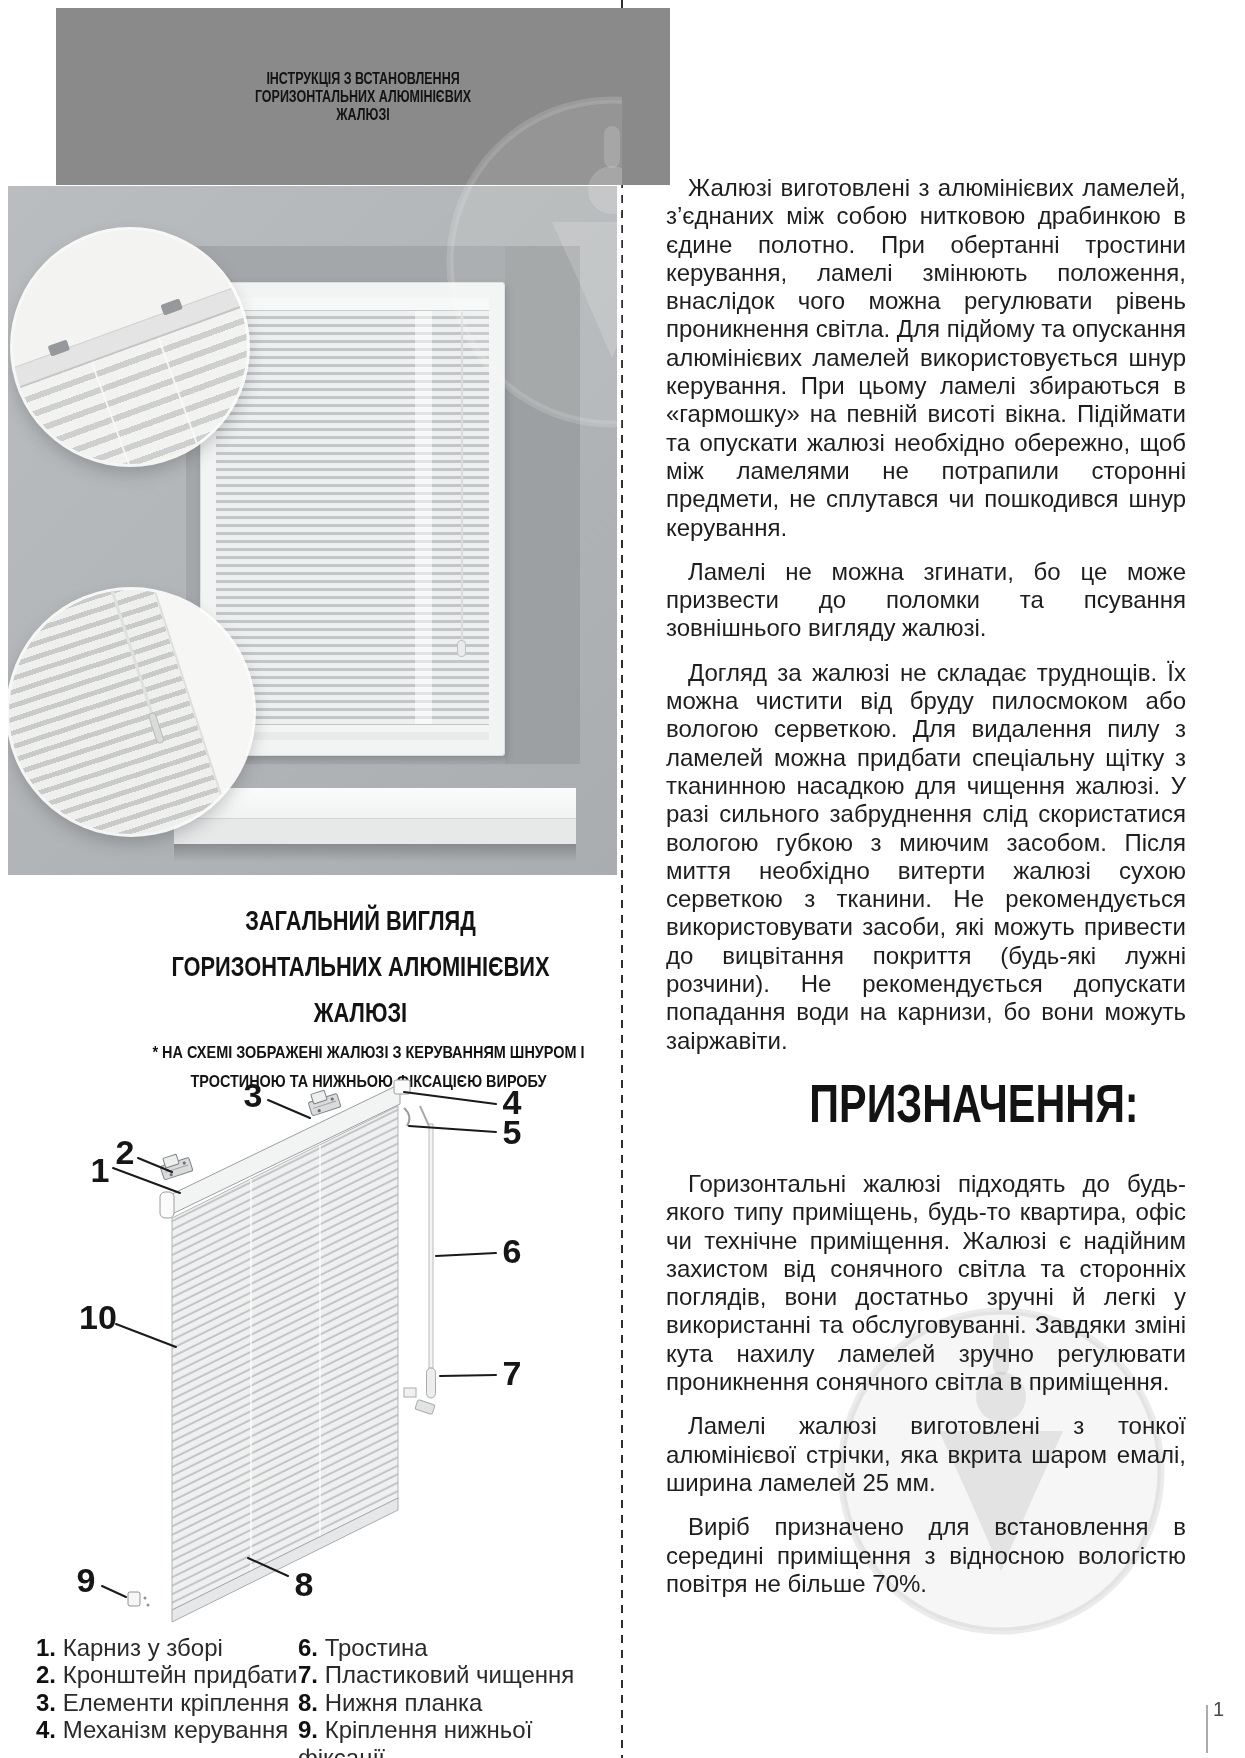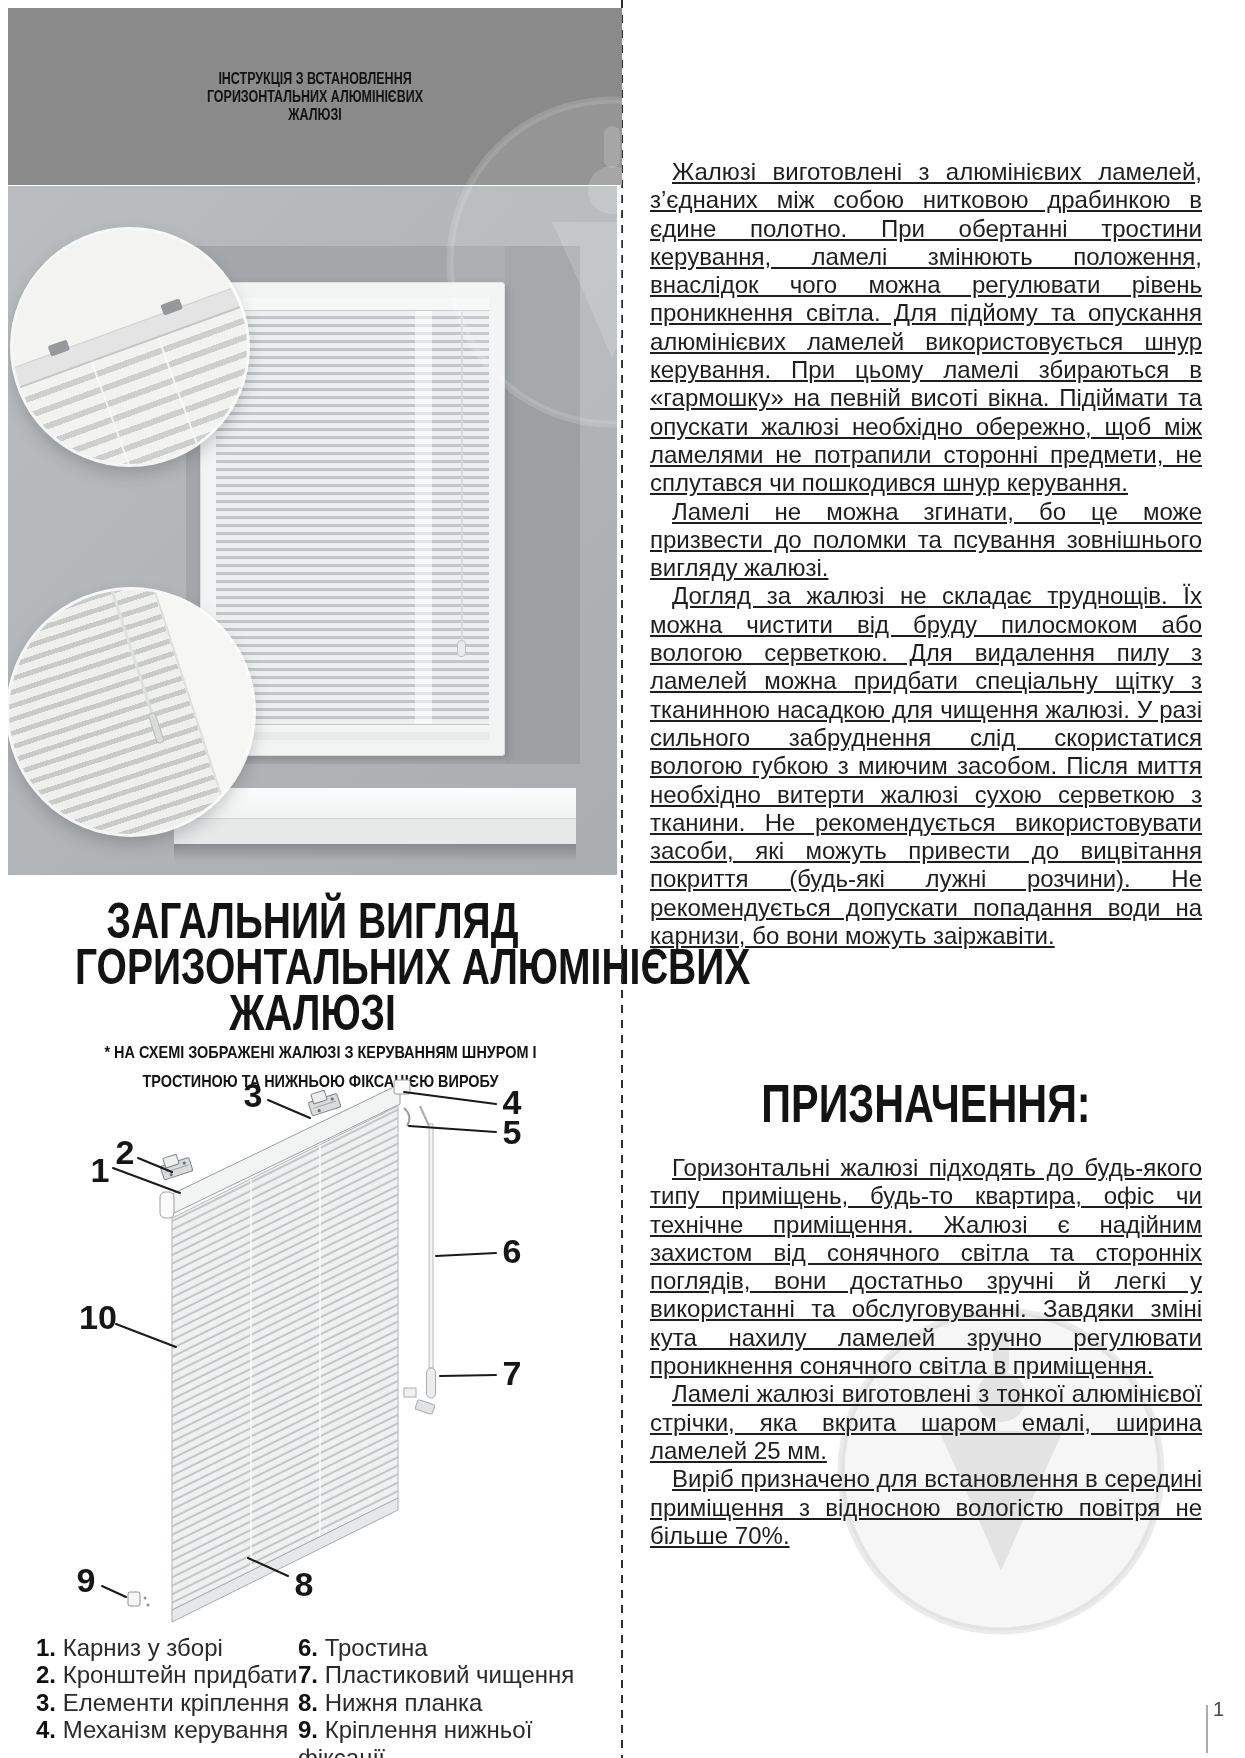--- a/index.html
+++ b/index.html
@@ -2,21 +2,21 @@
 <html><head>
 <meta charset="utf-8">
 <style>
   * { margin:0; padding:0; box-sizing:border-box; }
   html,body { background:#ffffff; }
   body { font-family:"Liberation Sans", sans-serif; color:#1c1c1c; }
   .page { position:relative; width:1245px; height:1758px; background:#fff; overflow:hidden; }
   .abs { position:absolute; }
 
   
-  .hdg { font-weight:bold; text-align:center; color:#131313; letter-spacing:0; }
+  .hdg { font-weight:bold; text-align:center; color:#131313; letter-spacing:0;margin-left:48px; }
   .cond { display:block; transform:scaleX(0.78); transform-origin:50% 50%; white-space:nowrap; }
   .cond2 { display:block; transform:scaleX(0.85); transform-origin:50% 50%; white-space:nowrap; }
 
   
   .title-box { left:8px; top:8px; width:614px; height:177px; background:#8a8a8a; z-index:1;
                display:flex; flex-direction:column; justify-content:center; }
 
   .photo { left:8px; top:186px; width:609px; height:689px; overflow:hidden; z-index:1;
            background:linear-gradient(135deg,#babdbf 0%,#b3b6b8 45%,#aaadaf 100%); }
   .recess { left:178px; top:60px; width:394px; height:518px; background:#a4a7a9; border-radius:8px 8px 0 0; }
@@ -49,41 +49,41 @@
   .string { position:absolute; top:0; width:2px; height:100%; background:rgba(250,250,248,.85); }
   .inset-slats-b { position:absolute; left:0; top:0; width:66%; height:100%;
       background:repeating-linear-gradient(180deg,#eff0ee 0px,#eff0ee 8px,#c8cbc9 8px,#c8cbc9 13px); }
   .inset-frame-b { position:absolute; left:66%; top:0; width:34%; height:100%; background:#f6f6f4; border-left:2px solid #dddfdd; }
   .rod { position:absolute; left:55%; top:0; width:3px; height:52%; background:#dfe1df; }
   .rod-handle { position:absolute; left:calc(55% - 3px); top:52%; width:8px; height:32px; background:#d9dbd9; border:1px solid #b9bcba; border-radius:4px; }
   .rail-b { position:absolute; left:0; bottom:10%; width:70%; height:13px; background:#f1f1ef; border-top:1px solid #cfd1cf; border-bottom:1px solid #c4c6c4; }
 
   .wm-clip { left:8px; top:8px; width:614px; height:867px; overflow:hidden; z-index:2; pointer-events:none; }
 
-  .overview-hdg { left:8px; top:898px; width:609px; font-size:50px; line-height:46px; }
+  .overview-hdg { left:8px; top:898px; width:609px; font-size:28px; line-height:46px; }
   .note-hdg { left:16px; top:1038px; width:609px; font-size:17px; line-height:29px; }
 
   .diagram { left:0; top:1070px; width:560px; height:560px; }
   .callout { font-size:34px; font-weight:bold; fill:#161616; text-anchor:middle; font-family:"Liberation Sans",sans-serif; }
   .leader { stroke:#1a1a1a; stroke-width:2; stroke-linecap:round; }
 
   .legend-col { font-size:24px; line-height:27.4px; color:#2a2a2a; }
   .legend-col b { color:#111; }
   .legend-1 { left:36px; top:1634px; width:262px; }
   .legend-2 { left:298px; top:1634px; width:324px; }
 
   
   .divider { left:621px; top:0; width:2px; height:1758px;
      background:repeating-linear-gradient(180deg,#2e2e2e 0px,#2e2e2e 8px,transparent 8px,transparent 15px); }
 
   
   .rc { left:650px; width:552px; z-index:1; }
   .care-hdg { top:40px; font-size:43px; line-height:47px; }
   .body-text { font-size:24px; line-height:28.3px; text-align:justify; color:#1e1e1e; }
-  .body-text p { text-indent:22px; margin:0;text-decoration:underline; }
+  .body-text p { text-indent:22px; margin:16px; }
   .rc-body1 { top:158px; }
   .purpose-hdg { top:1080px; font-size:53px; line-height:47px; }
   .rc-body2 { top:1154px; }
 
   .wm-bottom { left:836px; top:1306px; width:330px; height:330px; z-index:0; pointer-events:none; }
 
   .footer-tick { left:1206px; top:1705px; width:2px; height:48px; background:#a9adb0; }
   .page-num { left:1213px; top:1698px; font-size:20px; color:#4a4a4a; }
 </style>
 </head>

